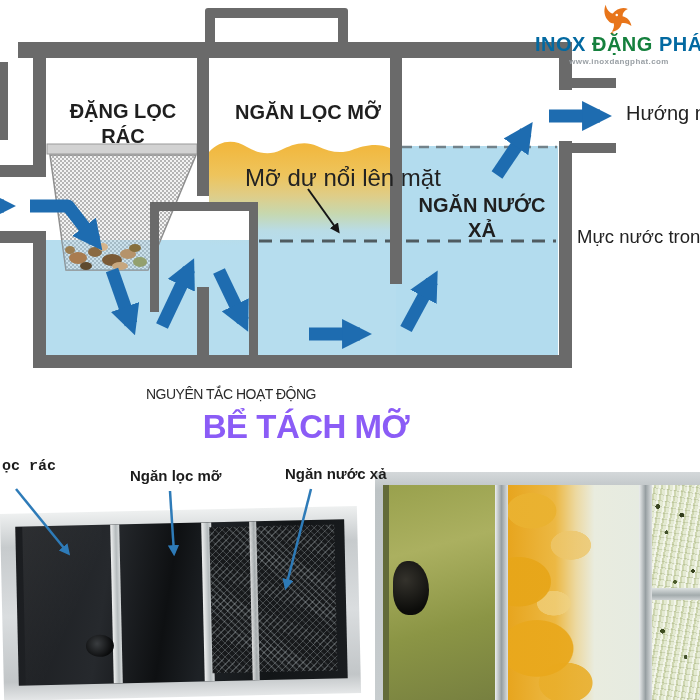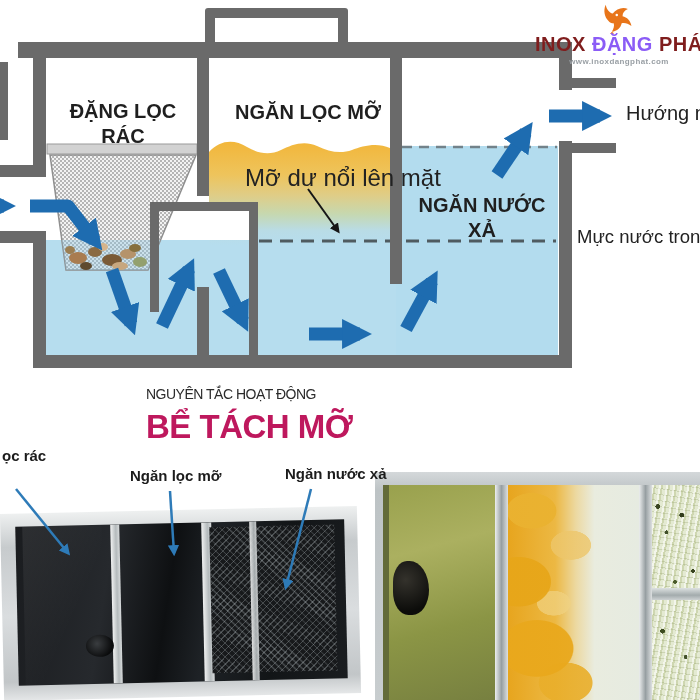--- a/index.html
+++ b/index.html
@@ -15,33 +15,33 @@
   .lbl-c2{left:233px;top:100px;width:150px;text-align:center;font-size:20px;font-weight:bold;}
   .lbl-c3{left:402px;top:193px;width:160px;text-align:center;font-size:20px;font-weight:bold;}
   .lbl-grease{left:245px;top:163px;width:200px;font-size:24px;font-weight:normal;color:#222;}
   .lbl-outflow{left:626px;top:101px;font-size:20px;color:#222;white-space:nowrap;}
   .lbl-level{left:577px;top:225px;font-size:18.5px;color:#222;white-space:nowrap;}
 
   
   .logo{position:absolute;left:535px;top:2px;width:168px;z-index:5;text-align:center;}
   .logo .goat{display:block;margin:0 auto;width:46px;height:32px;}
   .logo .name{font-size:20px;font-weight:800;letter-spacing:.5px;white-space:nowrap;line-height:1;}
-  .logo .n-gray{color:#7f1d1d;}
-  .logo .n-orange{color:#8b5cf6;}
+  .logo .n-gray{color:#0369a1;}
+  .logo .n-orange{color:#15803d;}
   .logo .site{font-size:8px;font-weight:bold;color:#9aa0a5;letter-spacing:.4px;margin-top:3px;}
 
   
   .subtitle{position:absolute;left:146px;top:386px;width:320px;text-align:left;z-index:4;
     font-size:14px;font-weight:normal;letter-spacing:-.5px;color:#2b2b2b;}
-  .maintitle{position:absolute;left:146px;top:407px;width:320px;text-align:left;z-index:4;
-    font-size:33px;font-weight:800;letter-spacing:-.5px;color:#be185d;line-height:1.2;}
+  .maintitle{position:absolute;left:146px;top:407px;width:320px;text-align:center;z-index:4;
+    font-size:33px;font-weight:800;letter-spacing:-.5px;color:#8b5cf6;line-height:1.2;}
 
   
   .plabel{position:absolute;z-index:4;font-size:15px;font-weight:600;color:#1c1c1c;white-space:nowrap;}
-  .pl-1{left:2px;top:447px;}
+  .pl-1{left:2px;top:458px;font-family:Liberation Mono, monospace;}
   .pl-2{left:130px;top:467px;}
   .pl-3{left:285px;top:465px;}
 
   
   .photo-left{position:absolute;left:0;top:502px;width:363px;height:198px;z-index:1;}
   .pl-frame{position:absolute;left:2px;top:8px;width:357px;height:187px;
     background:linear-gradient(180deg,#eef0f0,#c7cbcd 18%,#dadddf 55%,#c2c6c8 90%,#e5e7e8);
     transform:rotate(-1.3deg);}
   .pl-inner{position:absolute;left:15px;top:13px;right:13px;bottom:15px;overflow:hidden;
     background:linear-gradient(100deg,#1a1c1f 0%,#26292d 28%,#0e1012 46%,#1e2226 58%,#121517 78%,#1a1d20 100%);}

